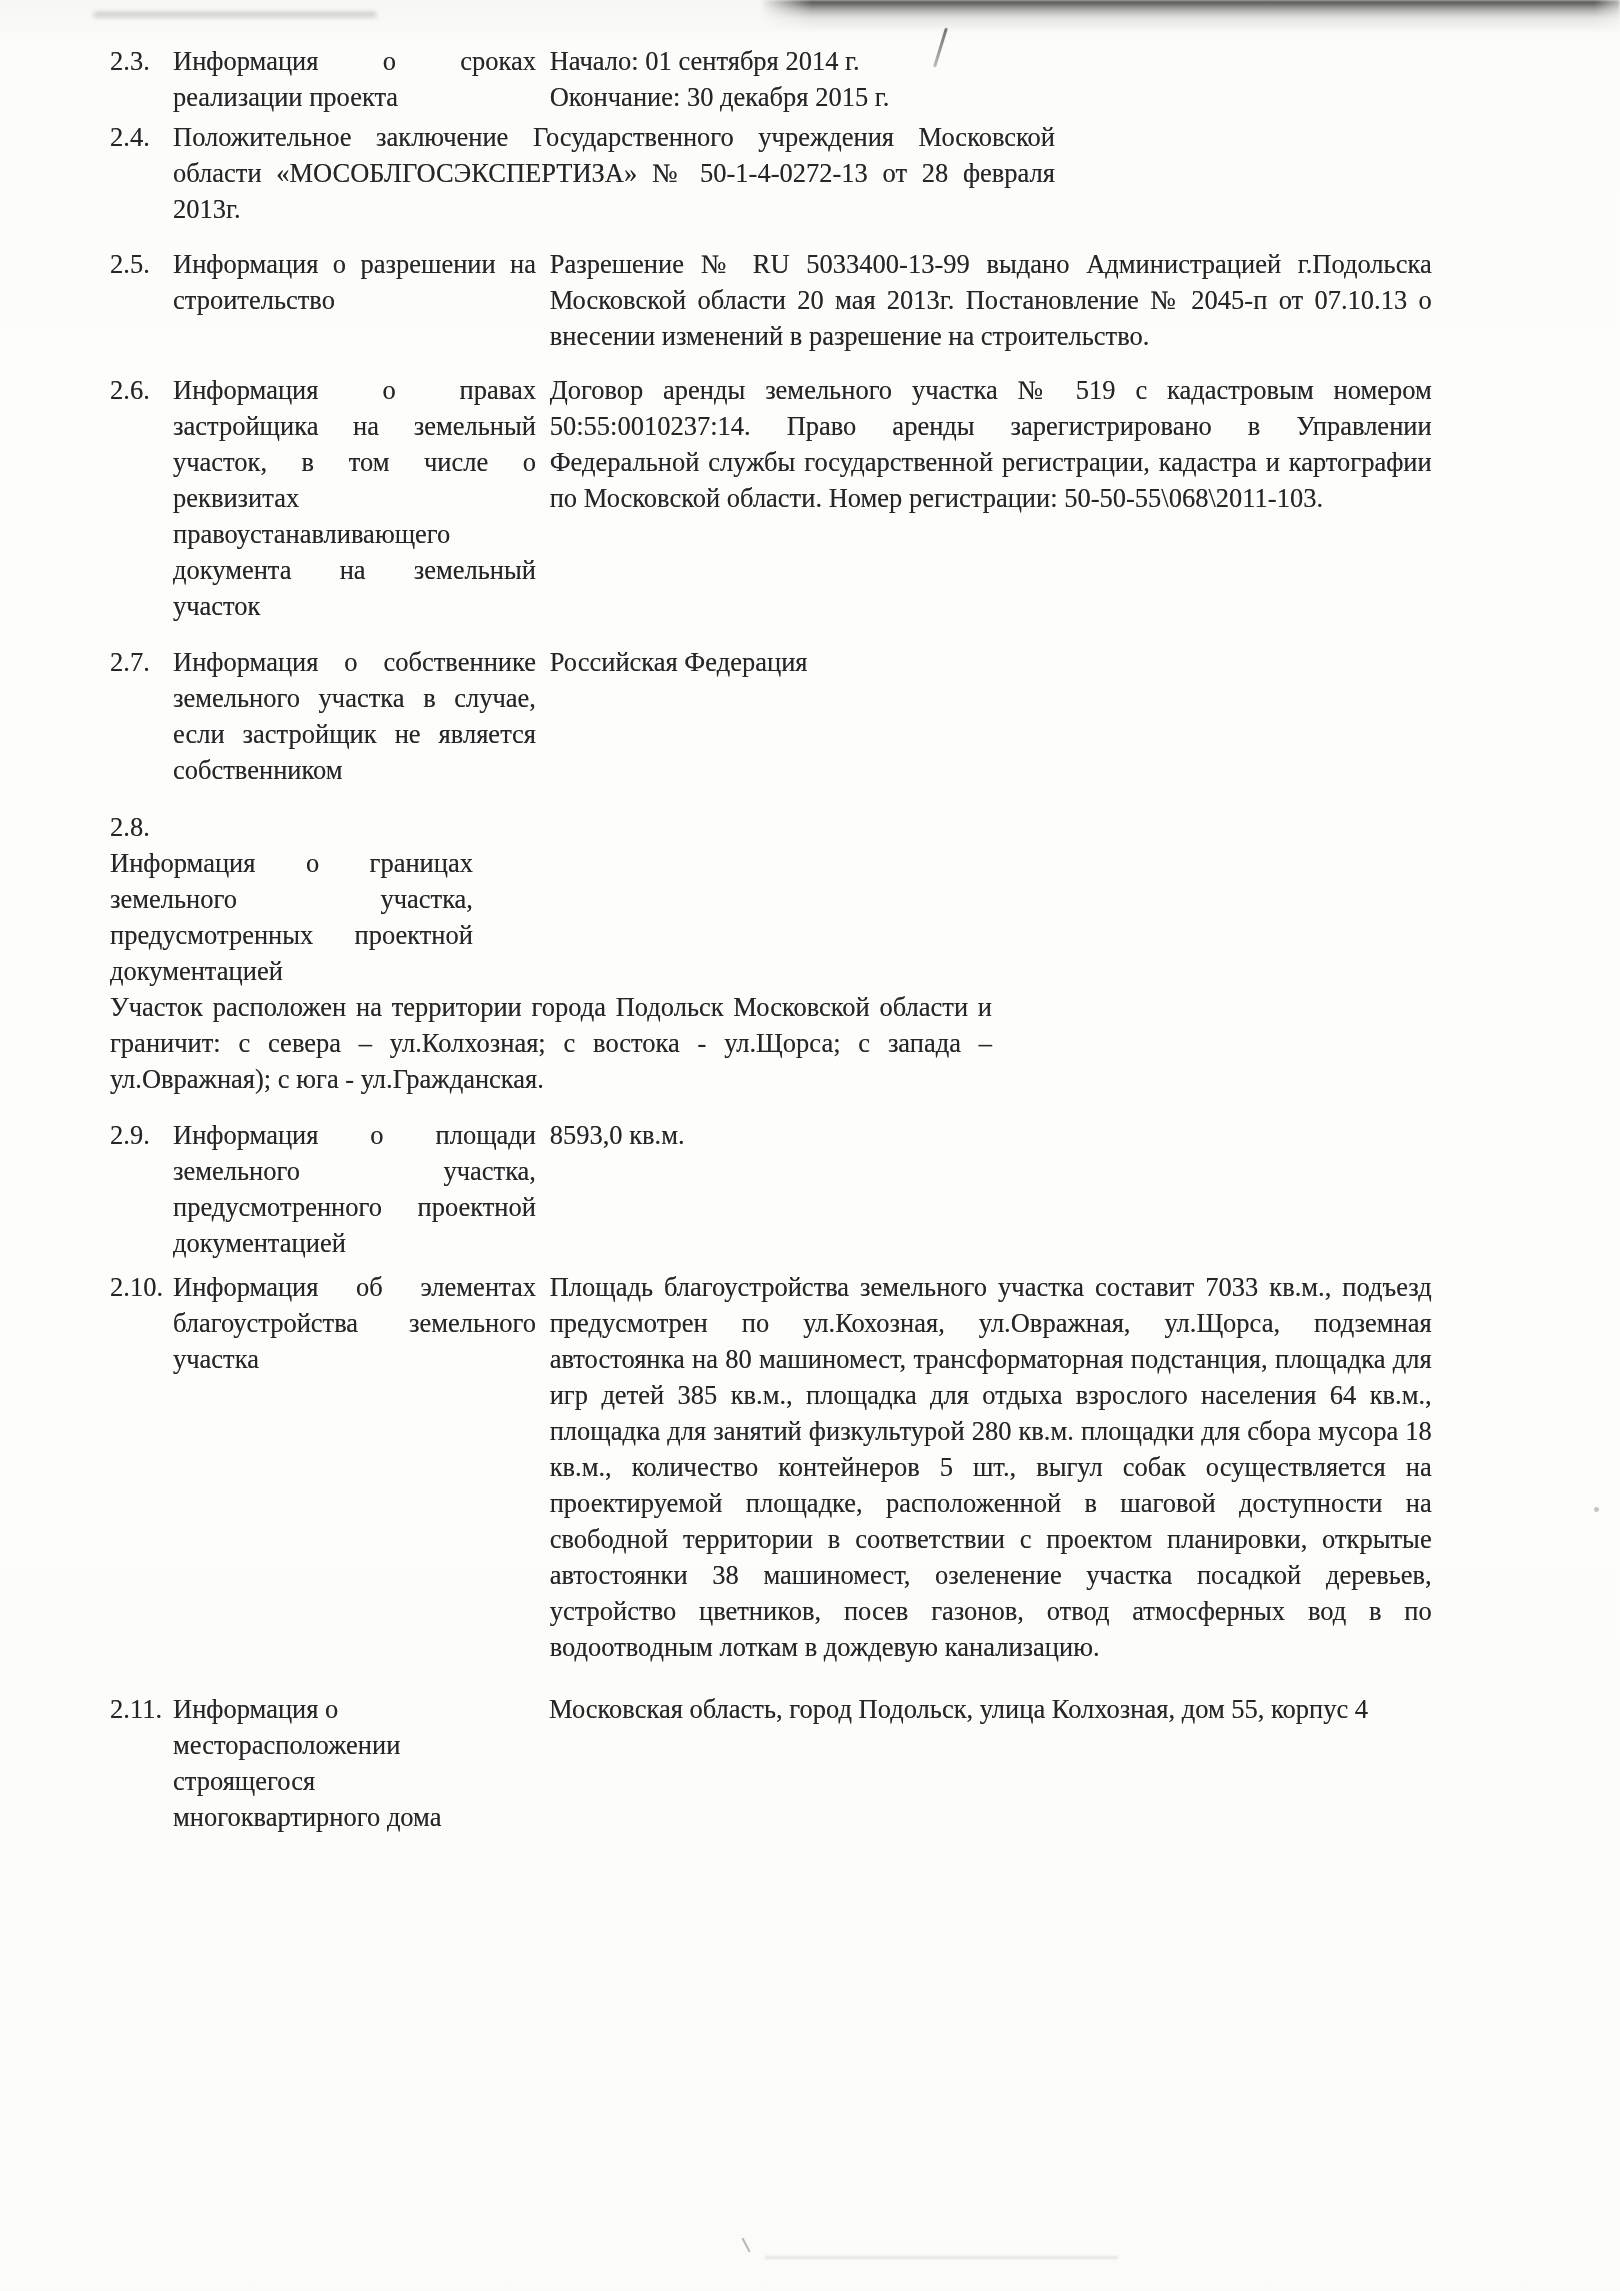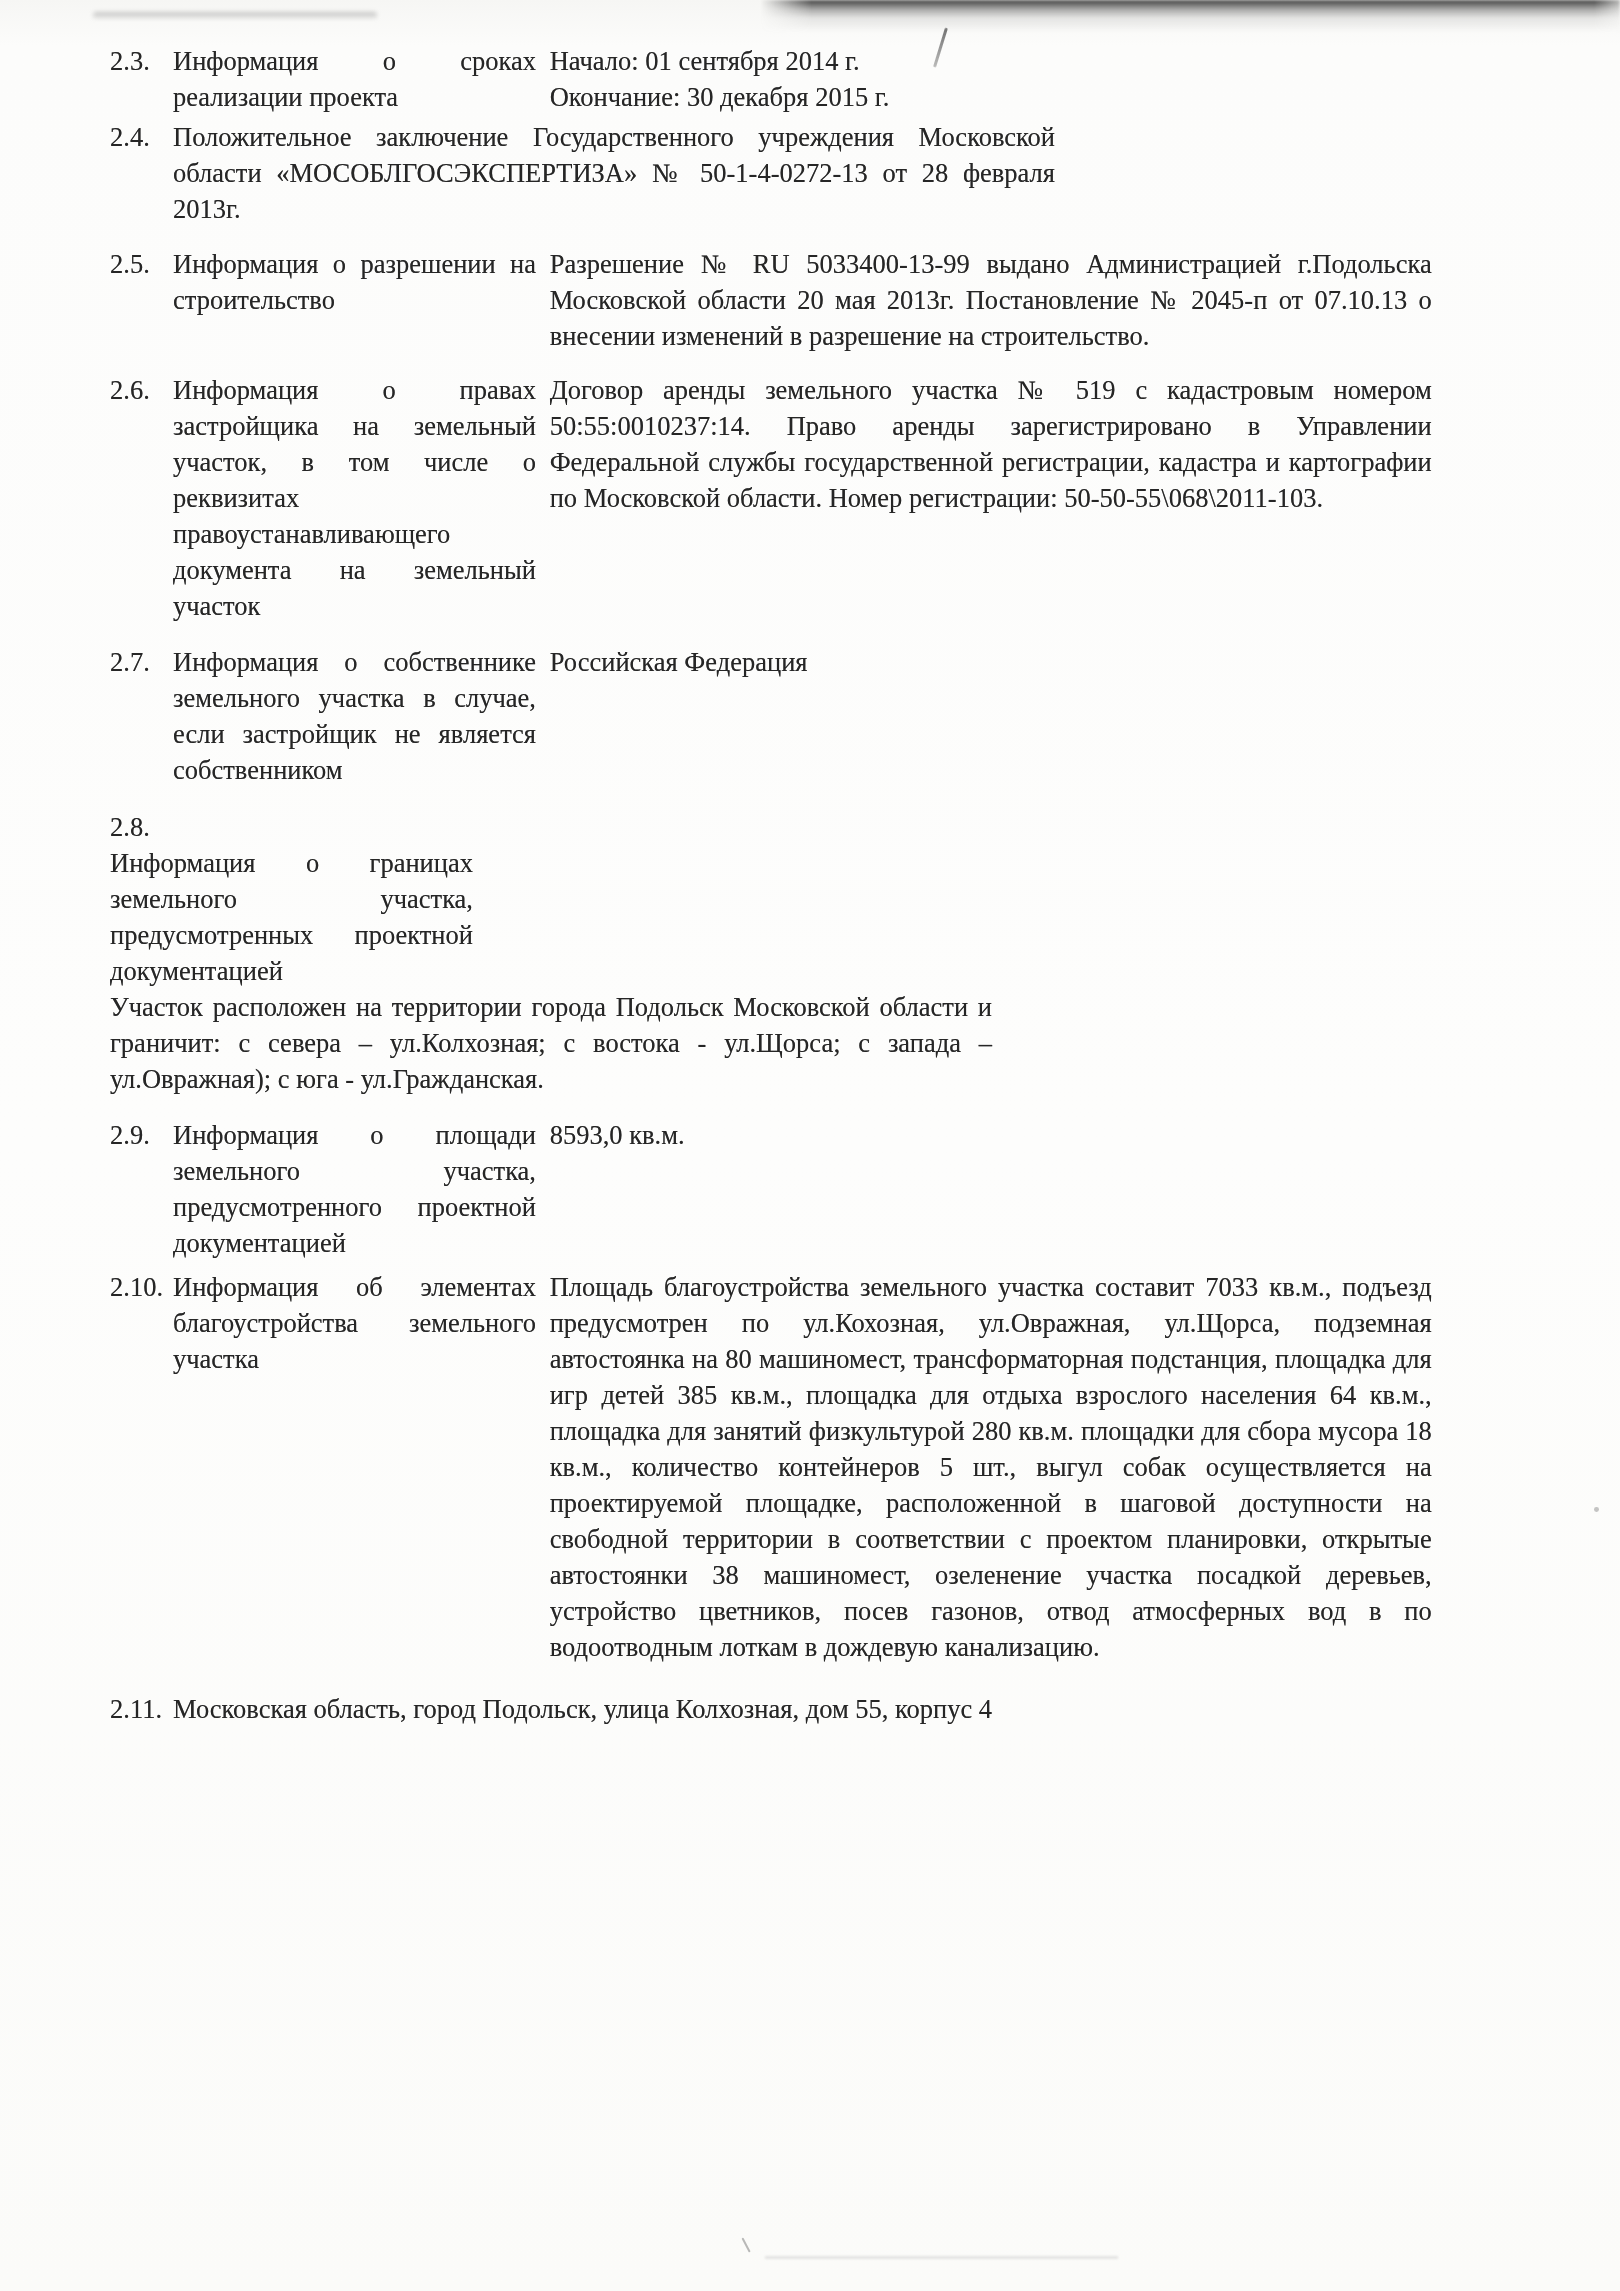--- a/index.html
+++ b/index.html
@@ -148,18 +148,19 @@
     </div>
 
     <div class="row r-210">
       <div class="num">2.10.</div>
       <div class="label">Информация об элементах благоустройства земельного участка</div>
       <div class="value">Площадь благоустройства земельного участка составит 7033 кв.м., подъезд предусмотрен по ул.Кохозная, ул.Овражная, ул.Щорса, подземная автостоянка на 80 машиномест, трансформаторная подстанция, площадка для игр детей 385 кв.м., площадка для отдыха взрослого населения 64 кв.м., площадка для занятий физкультурой 280 кв.м. площадки для сбора мусора 18 кв.м., количество контейнеров 5 шт., выгул собак осуществляется на проектируемой площадке, расположенной в шаговой доступности на свободной территории в соответствии с проектом планировки, открытые автостоянки 38 машиномест, озеленение участка посадкой деревьев, устройство цветников, посев газонов, отвод атмосферных вод в по водоотводным лоткам в дождевую канализацию.</div>
     </div>
 
     <div class="row r-211">
       <div class="num">2.11.</div>
+      <div class="label plain">Информация о месторасположении строящегося многоквартирного дома</div>
       <div class="value">Московская область, город Подольск, улица Колхозная, дом 55, корпус 4</div>
     </div>
 
   </div>
 </div>
 
 
 </body></html>

